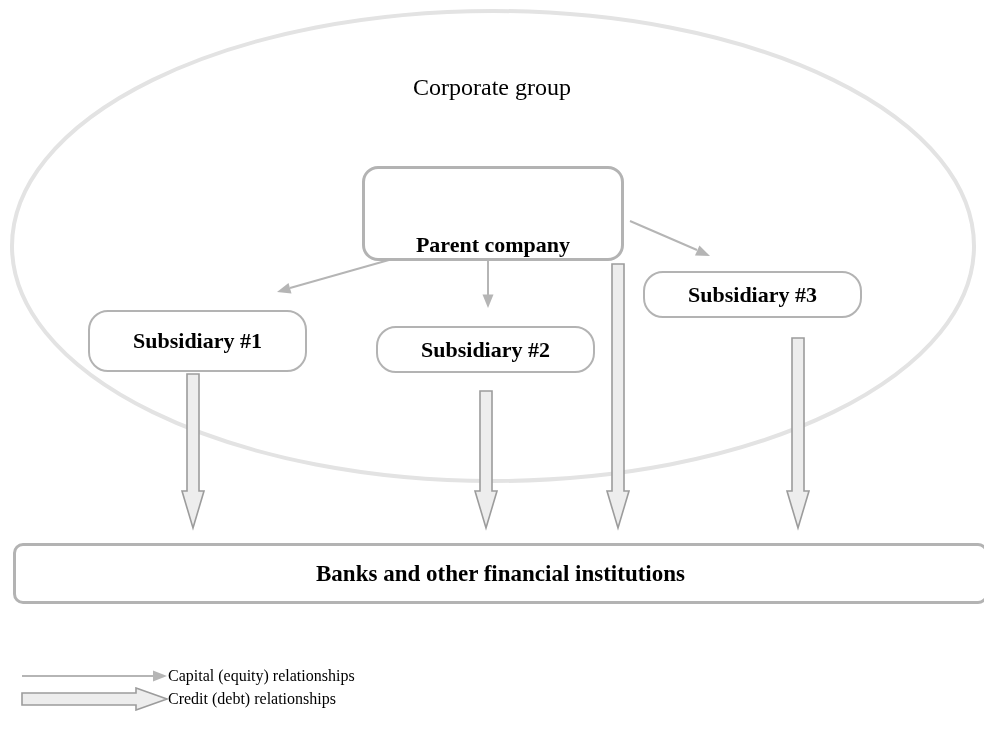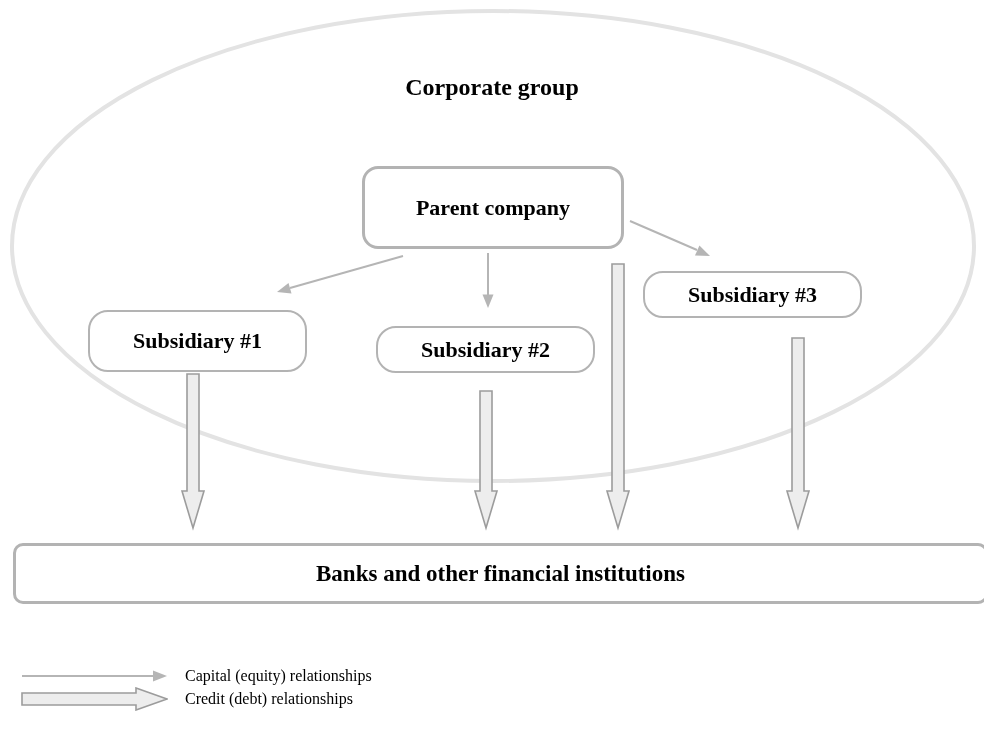--- a/index.html
+++ b/index.html
@@ -47,52 +47,51 @@
     border-radius: 20px;
     display: flex;
     align-items: center;
     justify-content: center;
     font-weight: bold;
     font-size: 22px;
     color: var(--text, #000000);
     white-space: nowrap;
   }
   .node.parent {
-    left: 362px; top: 166px; width: 262px; height: 83px;
-    border-width: 3px; border-radius: 16px;
+    left: 362px; top: 166px; width: 262px; height: 95px;
+    border-width: 3px; border-radius: 16px; align-items: flex-end;
   }
   .node.sub1 { left: 88px;  top: 310px; width: 219px; height: 62px; }
   .node.sub2 { left: 376px; top: 326px; width: 219px; height: 47px; }
   .node.sub3 { left: 643px; top: 271px; width: 219px; height: 47px; }
   .node.banks {
     left: 13px; top: 543px; width: 975px; height: 61px;
     border-width: 3px; border-radius: 10px;
     font-size: 23px;
     justify-content: center;
   }
   .diagram-title {
     position: absolute;
     left: 0; right: 0; top: 74px;
     text-align: center;
-    font-weight: bold;
+    font-weight: normal;
     font-size: 24px;
     color: var(--text, #000000);
   }
   .legend-row {
     position: absolute;
     left: 20px;
     height: 24px;
     display: flex;
     align-items: center;
   }
   .legend-row.capital { top: 664px; }
   .legend-row.credit  { top: 687px; }
   .legend-symbol { width: 148px; height: 24px; flex: 0 0 auto; }
   .legend-label {
-    margin-left: 17px;
     font-size: 16px;
     font-weight: normal;
     color: var(--text, #000000);
     white-space: nowrap;
   }
 </style>
 </head>
 <body>
 
 <div id="canvas" style="--background: #ffffff; --text: #000000; --node-border: #b3b3b3; --ellipse-border: #e3e3e3; --thin-arrow: #b5b5b5; --thick-arrow-fill: #ededed; --thick-arrow-border: #9c9c9c;">

